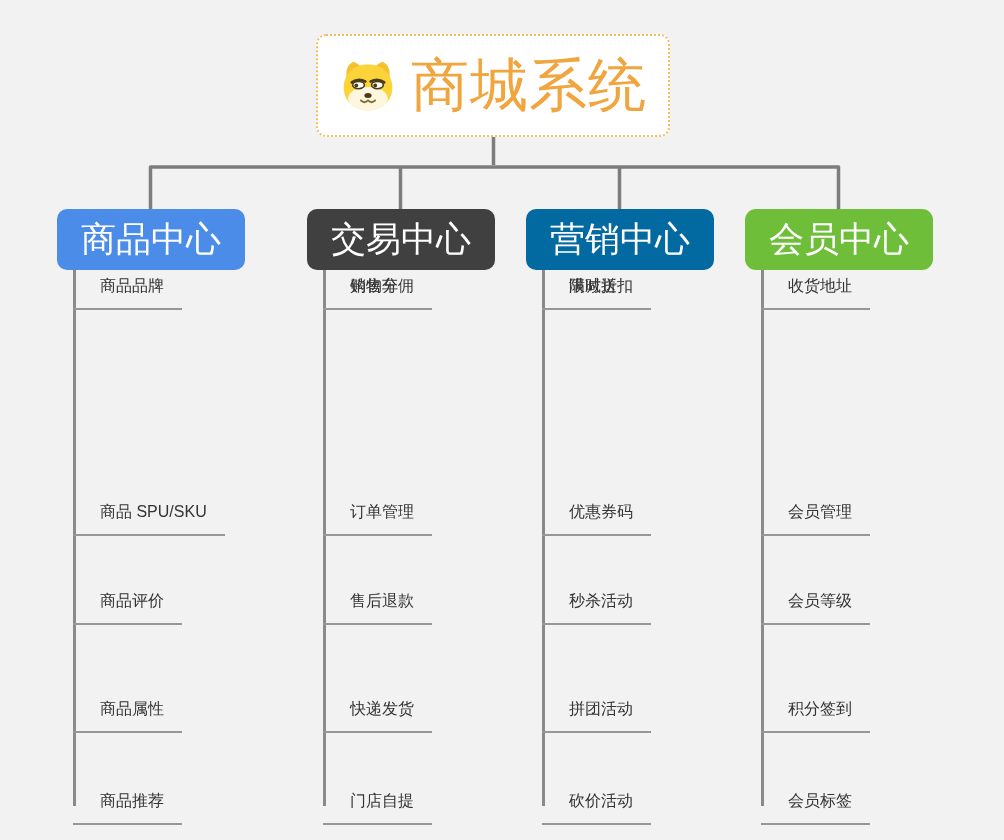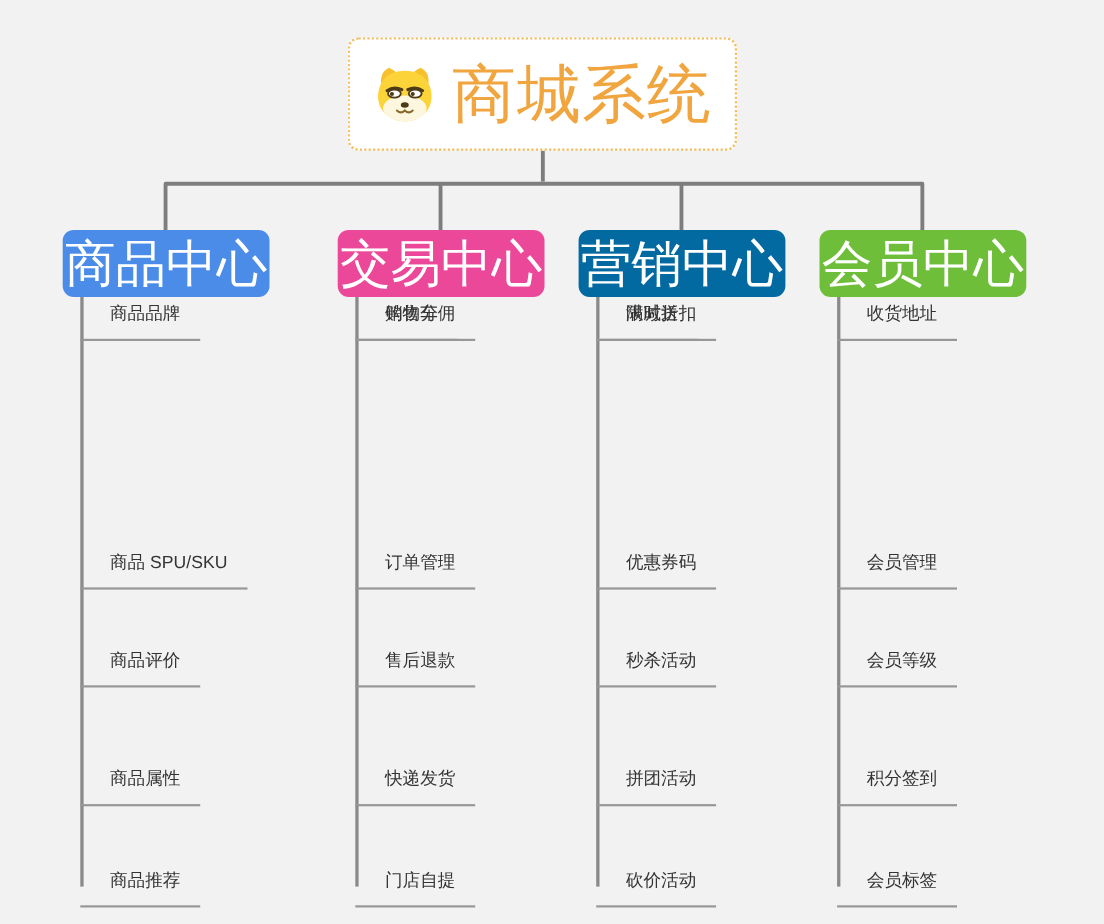--- a/index.html
+++ b/index.html
@@ -29,21 +29,21 @@
   
   .branch{position:absolute;top:209px;width:188px;}
   .branch-1{left:57px;}
   .branch-2{left:307px;}
   .branch-3{left:526px;}
   .branch-4{left:745px;}
 
   .branch-box{
     height:61px;border-radius:10px;
     display:flex;align-items:center;justify-content:center;
-    color:#ffffff;font-size:46px;white-space:nowrap;
+    color:#ffffff;font-size:35px;white-space:nowrap;
   }
   .vline{
     position:absolute;left:16px;top:61px;width:3px;height:536px;
     background:#8a8a8a;
   }
   .item{
     position:absolute;left:16px;
     white-space:nowrap;
     font-size:16px;color:#333333;
     line-height:32px;height:32px;
@@ -91,21 +91,21 @@
     <div class="branch-box" style="background-color: rgb(74, 140, 232);">商品中心</div>
     <div class="vline"></div>
     <div class="item">商品 SPU/SKU</div>
     <div class="item">商品评价</div>
     <div class="item">商品属性</div>
     <div class="item">商品推荐</div>
     <div class="item">商品品牌</div>
   </div>
 
   <div class="branch branch-2">
-    <div class="branch-box" style="background-color: #ec4899;">交易中心</div>
+    <div class="branch-box" style="background-color: #404040;">交易中心</div>
     <div class="vline"></div>
     <div class="item">订单管理</div>
     <div class="item">售后退款</div>
     <div class="item">快递发货</div>
     <div class="item">门店自提</div>
     <div class="item">购物车</div>
     <div class="item">销售分佣</div>
   </div>
 
   <div class="branch branch-3">
@@ -113,21 +113,21 @@
     <div class="vline"></div>
     <div class="item">优惠券码</div>
     <div class="item">秒杀活动</div>
     <div class="item">拼团活动</div>
     <div class="item">砍价活动</div>
     <div class="item">限时折扣</div>
     <div class="item">满减送</div>
   </div>
 
   <div class="branch branch-4">
-    <div class="branch-box" style="background-color: rgb(111, 190, 58);">会员中心</div>
+    <div class="branch-box" style="background-color: rgb(111, 190, 58); border-radius: 11px;">会员中心</div>
     <div class="vline"></div>
     <div class="item">会员管理</div>
     <div class="item">会员等级</div>
     <div class="item">积分签到</div>
     <div class="item">会员标签</div>
     <div class="item">收货地址</div>
   </div>
 
 </div>
 

